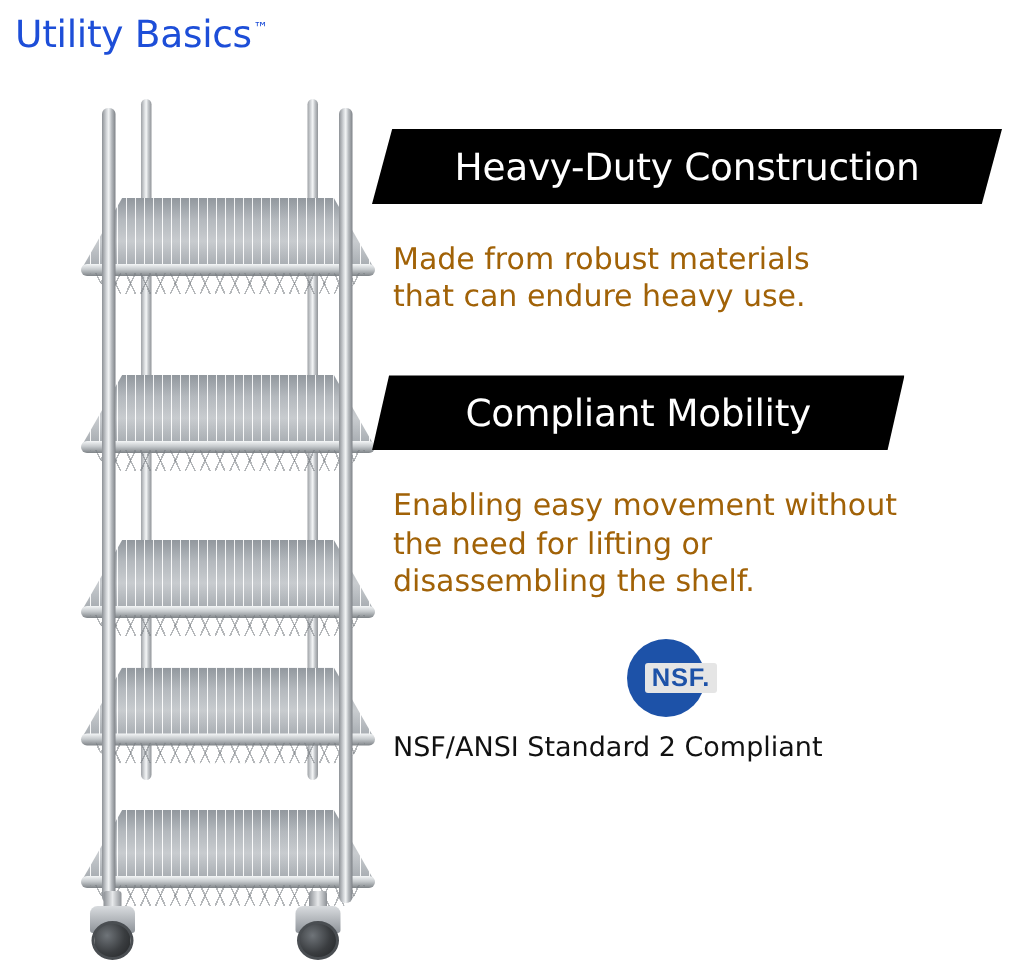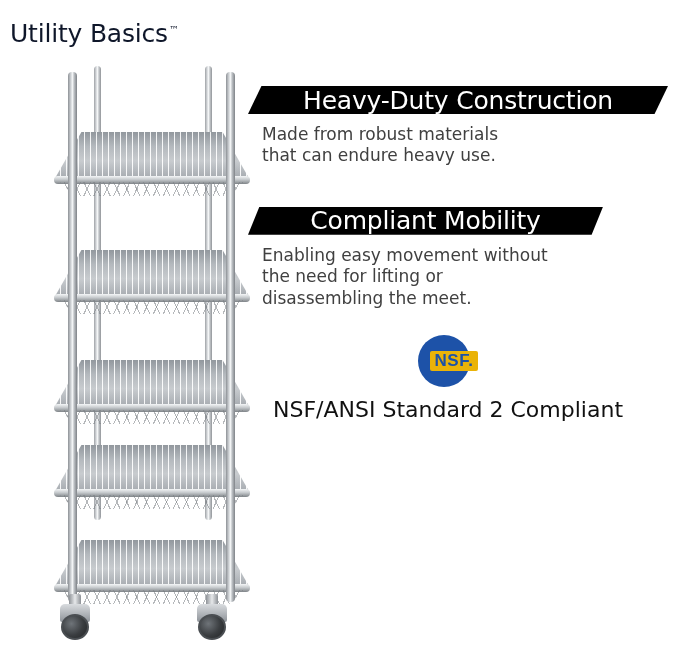--- a/index.html
+++ b/index.html
@@ -13,24 +13,24 @@
     font-family: "DejaVu Sans", sans-serif;
     color: #111111;
     overflow: hidden;
     position: relative;
   }
 
   
   .brand {
     position: absolute;
     left: 10px;
-    top: 19px;
+    top: 8px;
     font-size: 25px;
     font-weight: 400;
-    color: #0f172a;
+    color: #1d4ed8;
     letter-spacing: -0.2px;
     white-space: nowrap;
   }
   .brand .tm {
     font-size: 10px;
     vertical-align: super;
     margin-left: 1px;
   }
 
   
@@ -132,22 +132,22 @@
   
   .features {
     position: absolute;
     left: 248px;
     top: 86px;
     width: 420px;
   }
 
   .banner {
     position: relative;
-    height: 28px;
-    margin-bottom: 10px;
+    height: 50px;
+    margin-bottom: 24px;
   }
   .banner .bg {
     position: absolute;
     inset: 0;
     background: #000000;
     clip-path: polygon(3.2% 0%, 100% 0%, 96.8% 100%, 0% 100%);
   }
   .banner .label {
     position: absolute;
     inset: 0;
@@ -156,23 +156,23 @@
     justify-content: center;
     color: #ffffff;
     font-size: 25px;
     font-weight: 400;
     letter-spacing: -0.2px;
     white-space: nowrap;
   }
   .banner.narrow { width: 355px; }
 
   .body-text {
-    font-size: 17px;
+    font-size: 20px;
     line-height: 1.26;
-    color: #404040;
+    color: #a16207;
     margin: 0 0 0 14px;
     white-space: pre-line;
   }
 
   .gap-lg { height: 40px; }
   .gap-md { height: 26px; }
   .gap-sm { height: 16px; }
 
   
   .nsf-wrap {
@@ -186,32 +186,32 @@
     color: #ffffff;
     display: flex;
     align-items: center;
     justify-content: center;
     font-size: 17px;
     font-weight: bold;
     letter-spacing: 0.5px;
     font-family: "Liberation Sans", sans-serif;
   }
   .nsf .inner {
-    background: #eab308;
+    background: #e5e5e5;
     color: #1d52a8;
     padding: 1px 5px;
     border-radius: 2px;
     line-height: 1.1;
     margin-left: 20px;
   }
 
   .nsf-caption {
-    font-size: 22px;
+    font-size: 18px;
     color: #111111;
-    margin: 0 0 0 25px;
+    margin: 0 0 0 14px;
   }
 </style>
 </head>
 <body>
 
 <div class="brand">
   <span>Utility Basics</span><span class="tm">™</span>
 </div>
 
 <div class="product">
@@ -269,21 +269,21 @@
 that can endure heavy use.</p>
 
   <div class="gap-lg"></div>
 
   <div class="banner narrow">
     <div class="bg"></div>
     <div class="label">Compliant Mobility</div>
   </div>
   <p class="body-text">Enabling easy movement without
 the need for lifting or
-disassembling the meet.</p>
+disassembling the shelf.</p>
 
   <div class="gap-md"></div>
 
   <div class="nsf-wrap">
     <div class="nsf">
       <span class="inner">NSF.</span>
     </div>
   </div>
 
   <p class="nsf-caption">NSF/ANSI Standard 2 Compliant</p>

